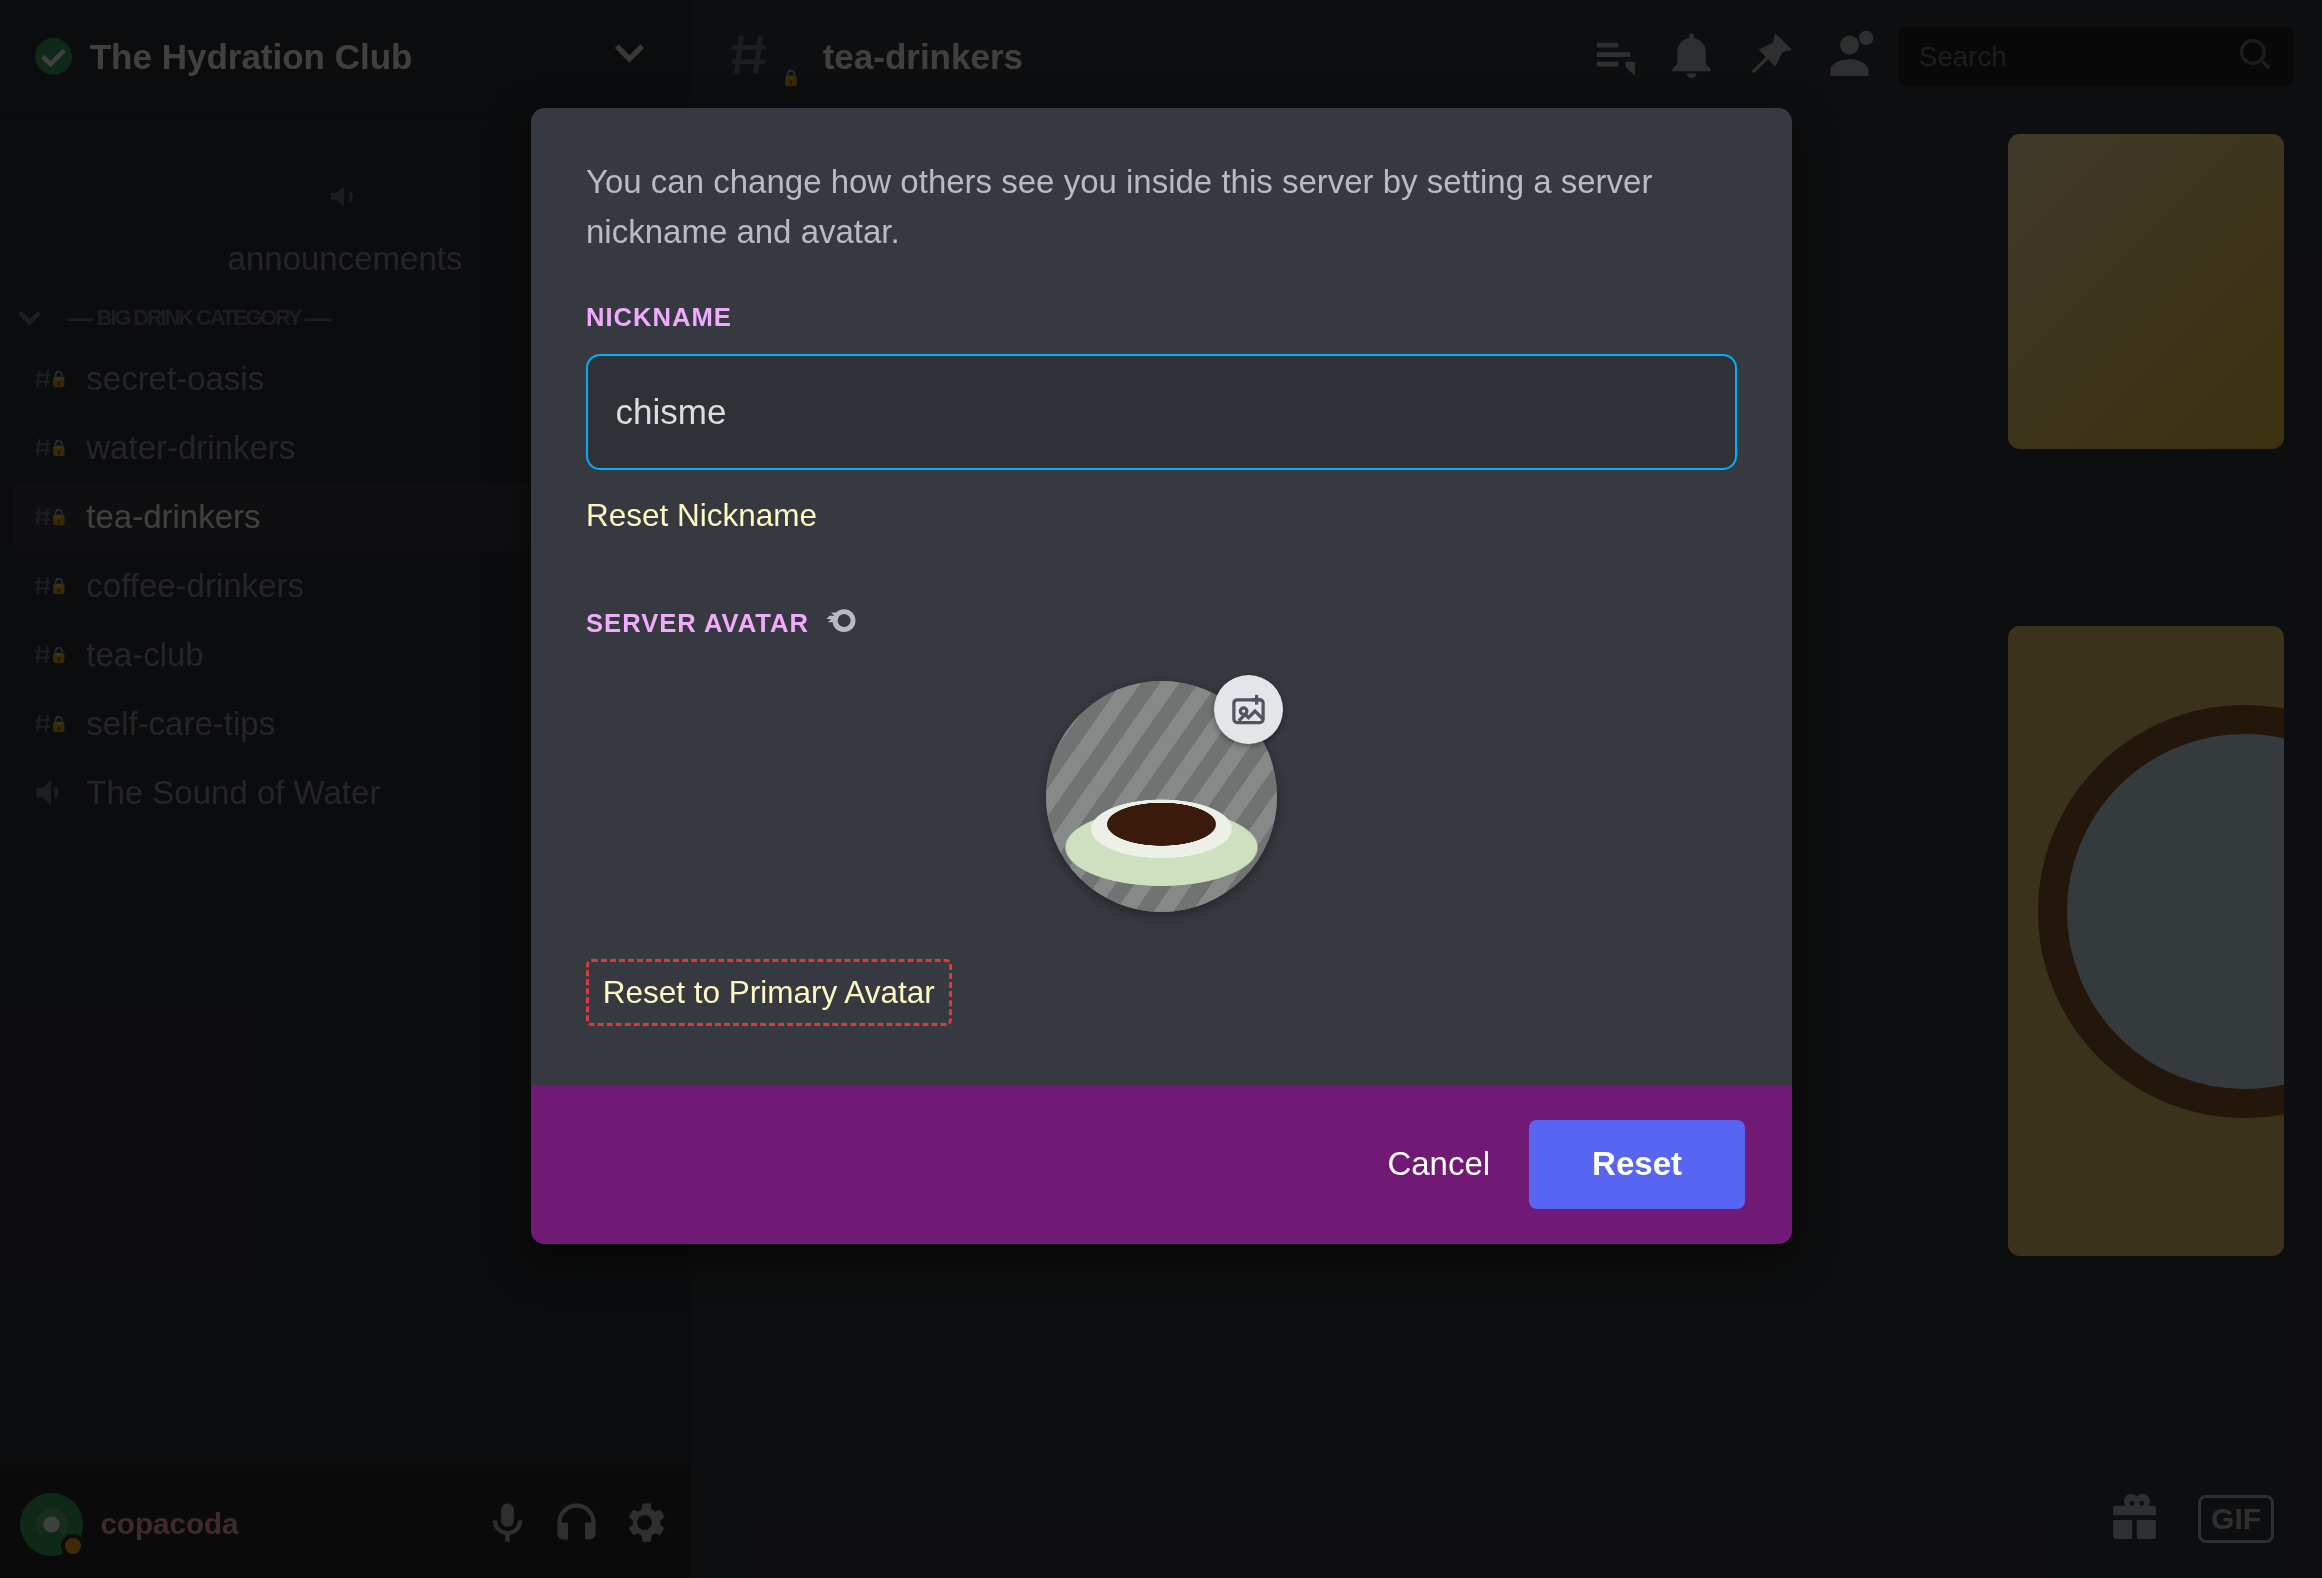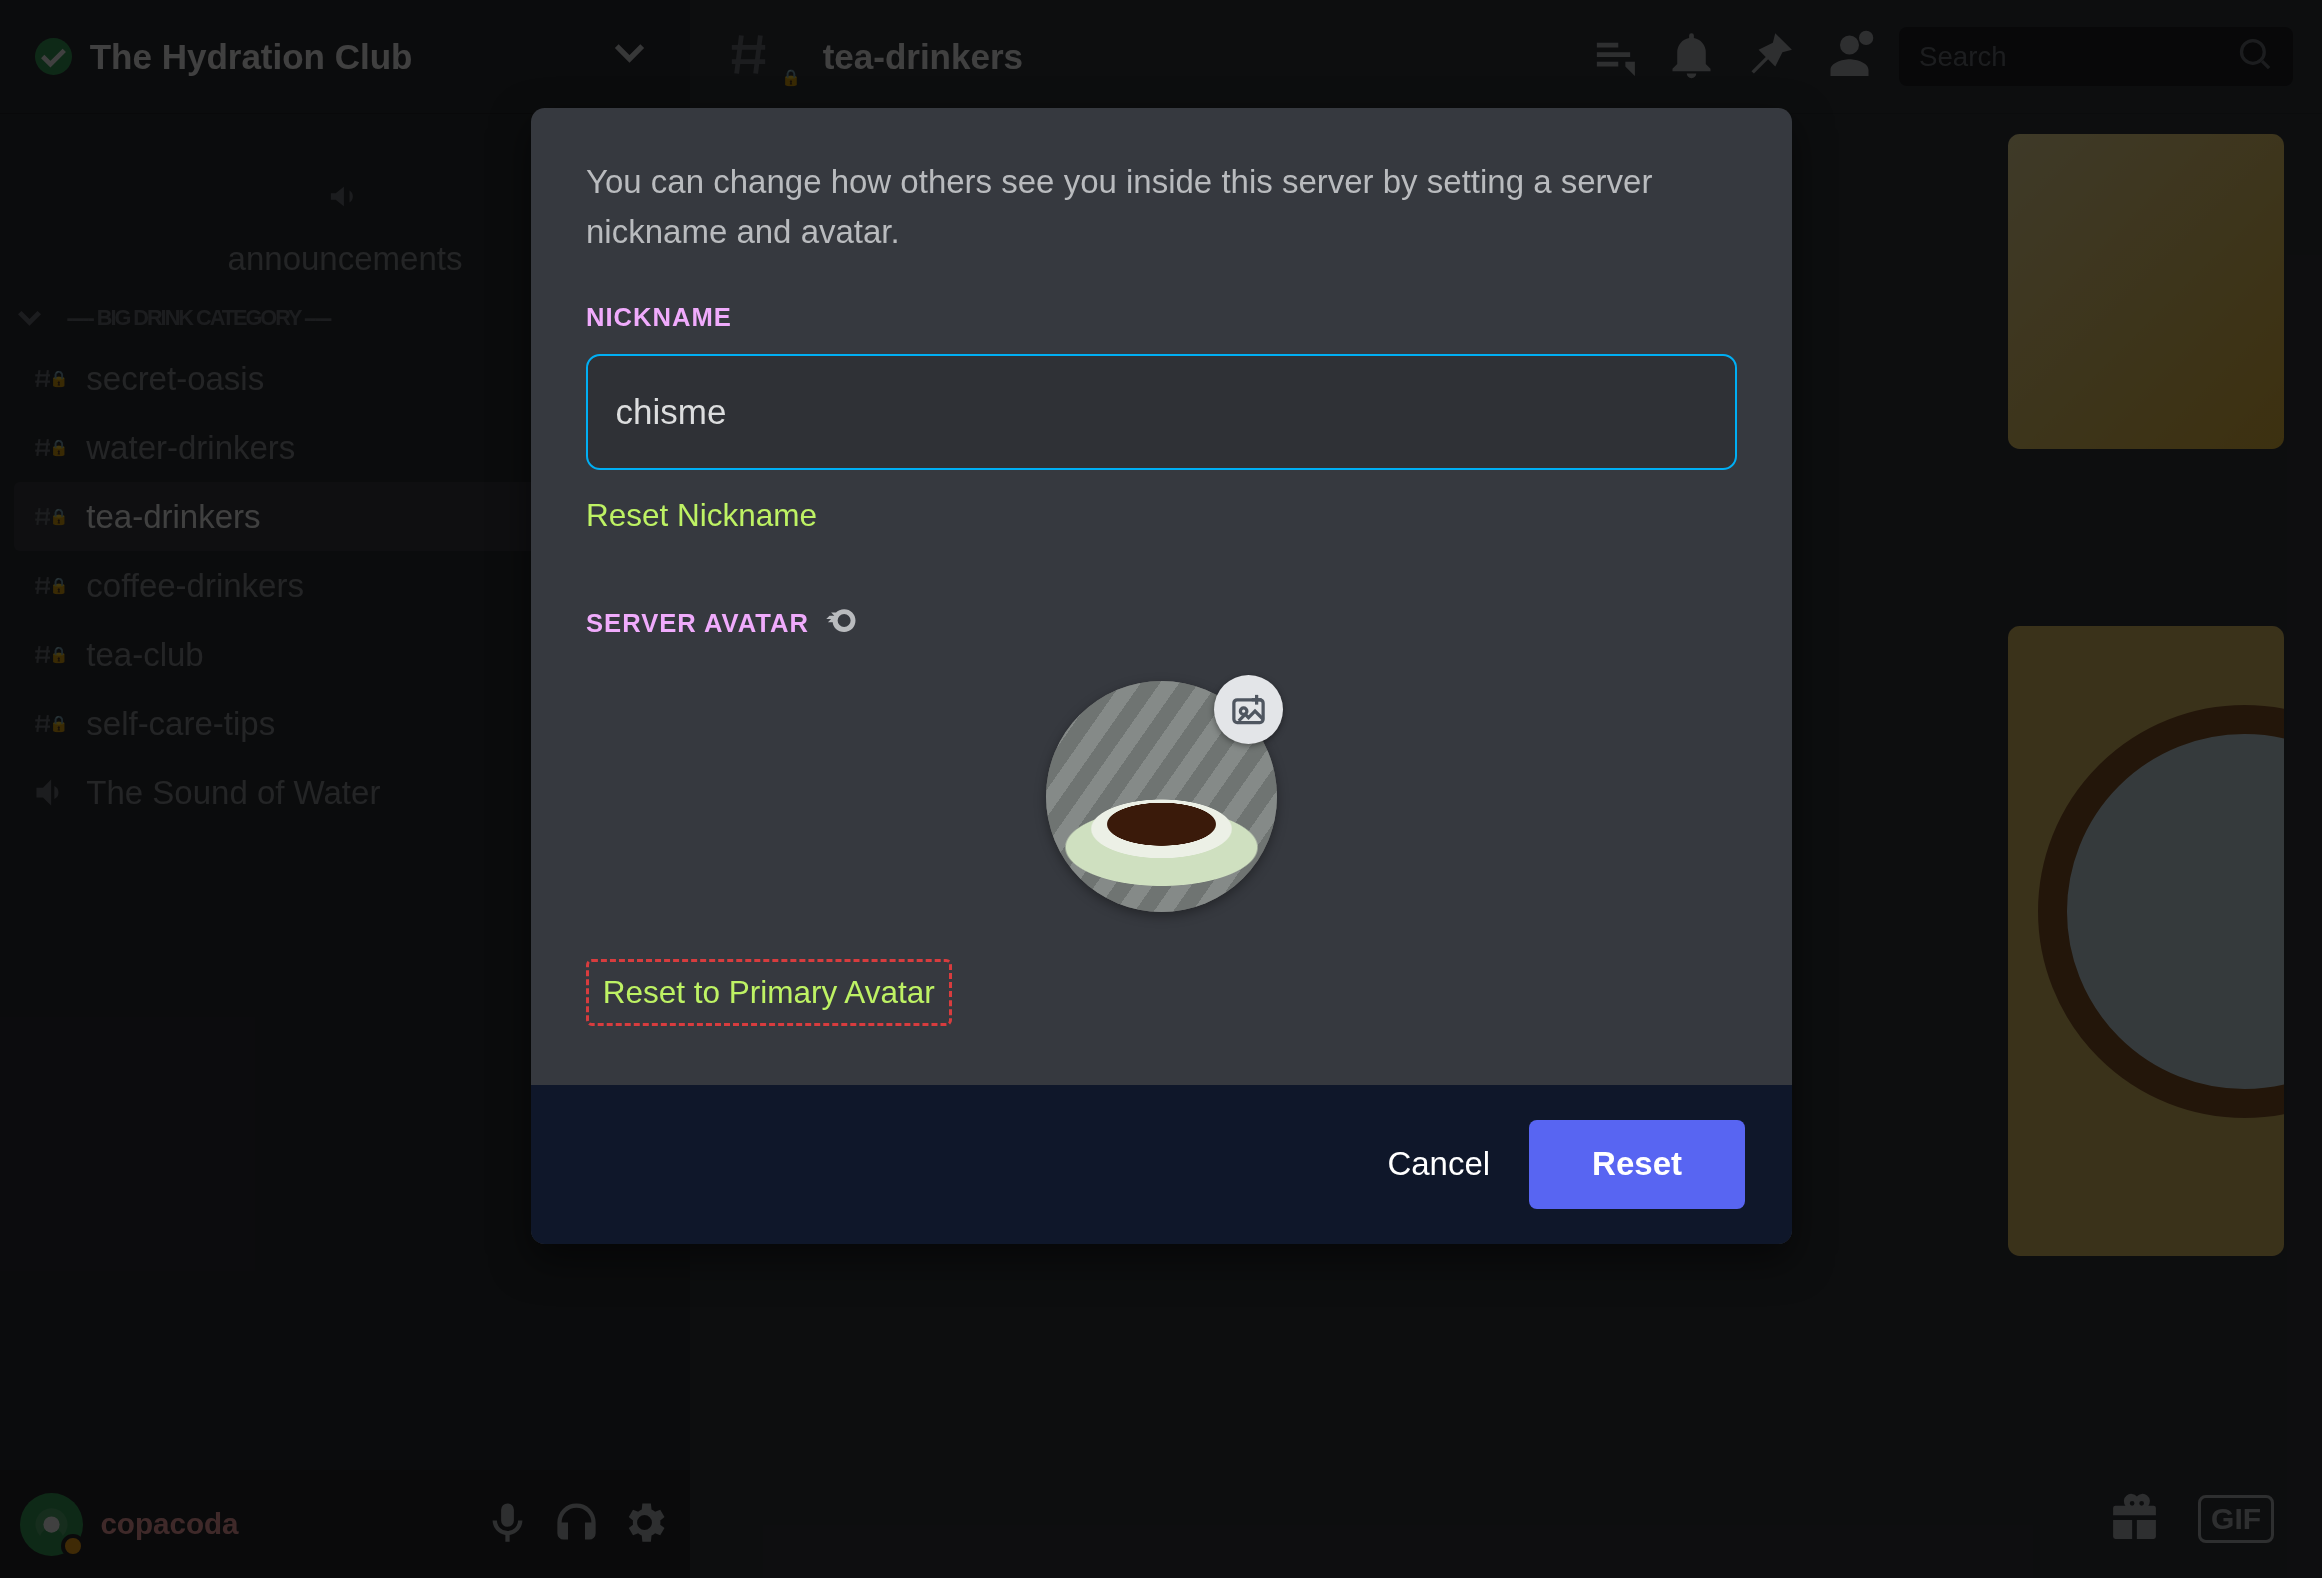--- a/index.html
+++ b/index.html
@@ -167,21 +167,21 @@
     width:100%; height:116px;
     background:#2f3136;
     border:2px solid #00aff4;
     border-radius:14px;
     color:#dcddde; font-size:35px;
     padding:0 27.6px;
     outline:none;
     margin-bottom:23.6px;
   }
   .link-btn{
-    background:none; border:none; color:#bef264;
+    background:none; border:none; color:#fef9c3;
     font-size:31.5px; font-weight:500; cursor:pointer;
     padding:3.9px 0;
   }
   .reset-nick{ margin-bottom:53px; display:inline-block;}
   .avatar-section{ margin-top:9.9px; }
   .avatar-wrap{
     display:flex; justify-content:center; margin:35px 0 47px 0;
   }
   .avatar-circle{
     width:231px; height:231px; border-radius:50%;
@@ -204,21 +204,21 @@
     color:#4f5660;
     box-shadow:0 2px 5.9px rgba(0,0,0,0.4);
   }
   .reset-avatar{
     border:3px dashed #d83c3e;
     border-radius:5.9px;
     padding:7.9px 13.8px;
     display:inline-block;
   }
   .modal-footer{
-    background:#0f172a;
+    background:#701a75;
     padding:35px 47px;
     display:flex; justify-content:flex-end; align-items:center; gap:39px;
   }
   .btn-cancel{
     background:none; border:none; color:#fff;
     font-size:33px; font-weight:500; cursor:pointer;
   }
   .btn-save{
     background:#5865f2; border:none; color:#fff;
     font-size:33px; font-weight:600;

